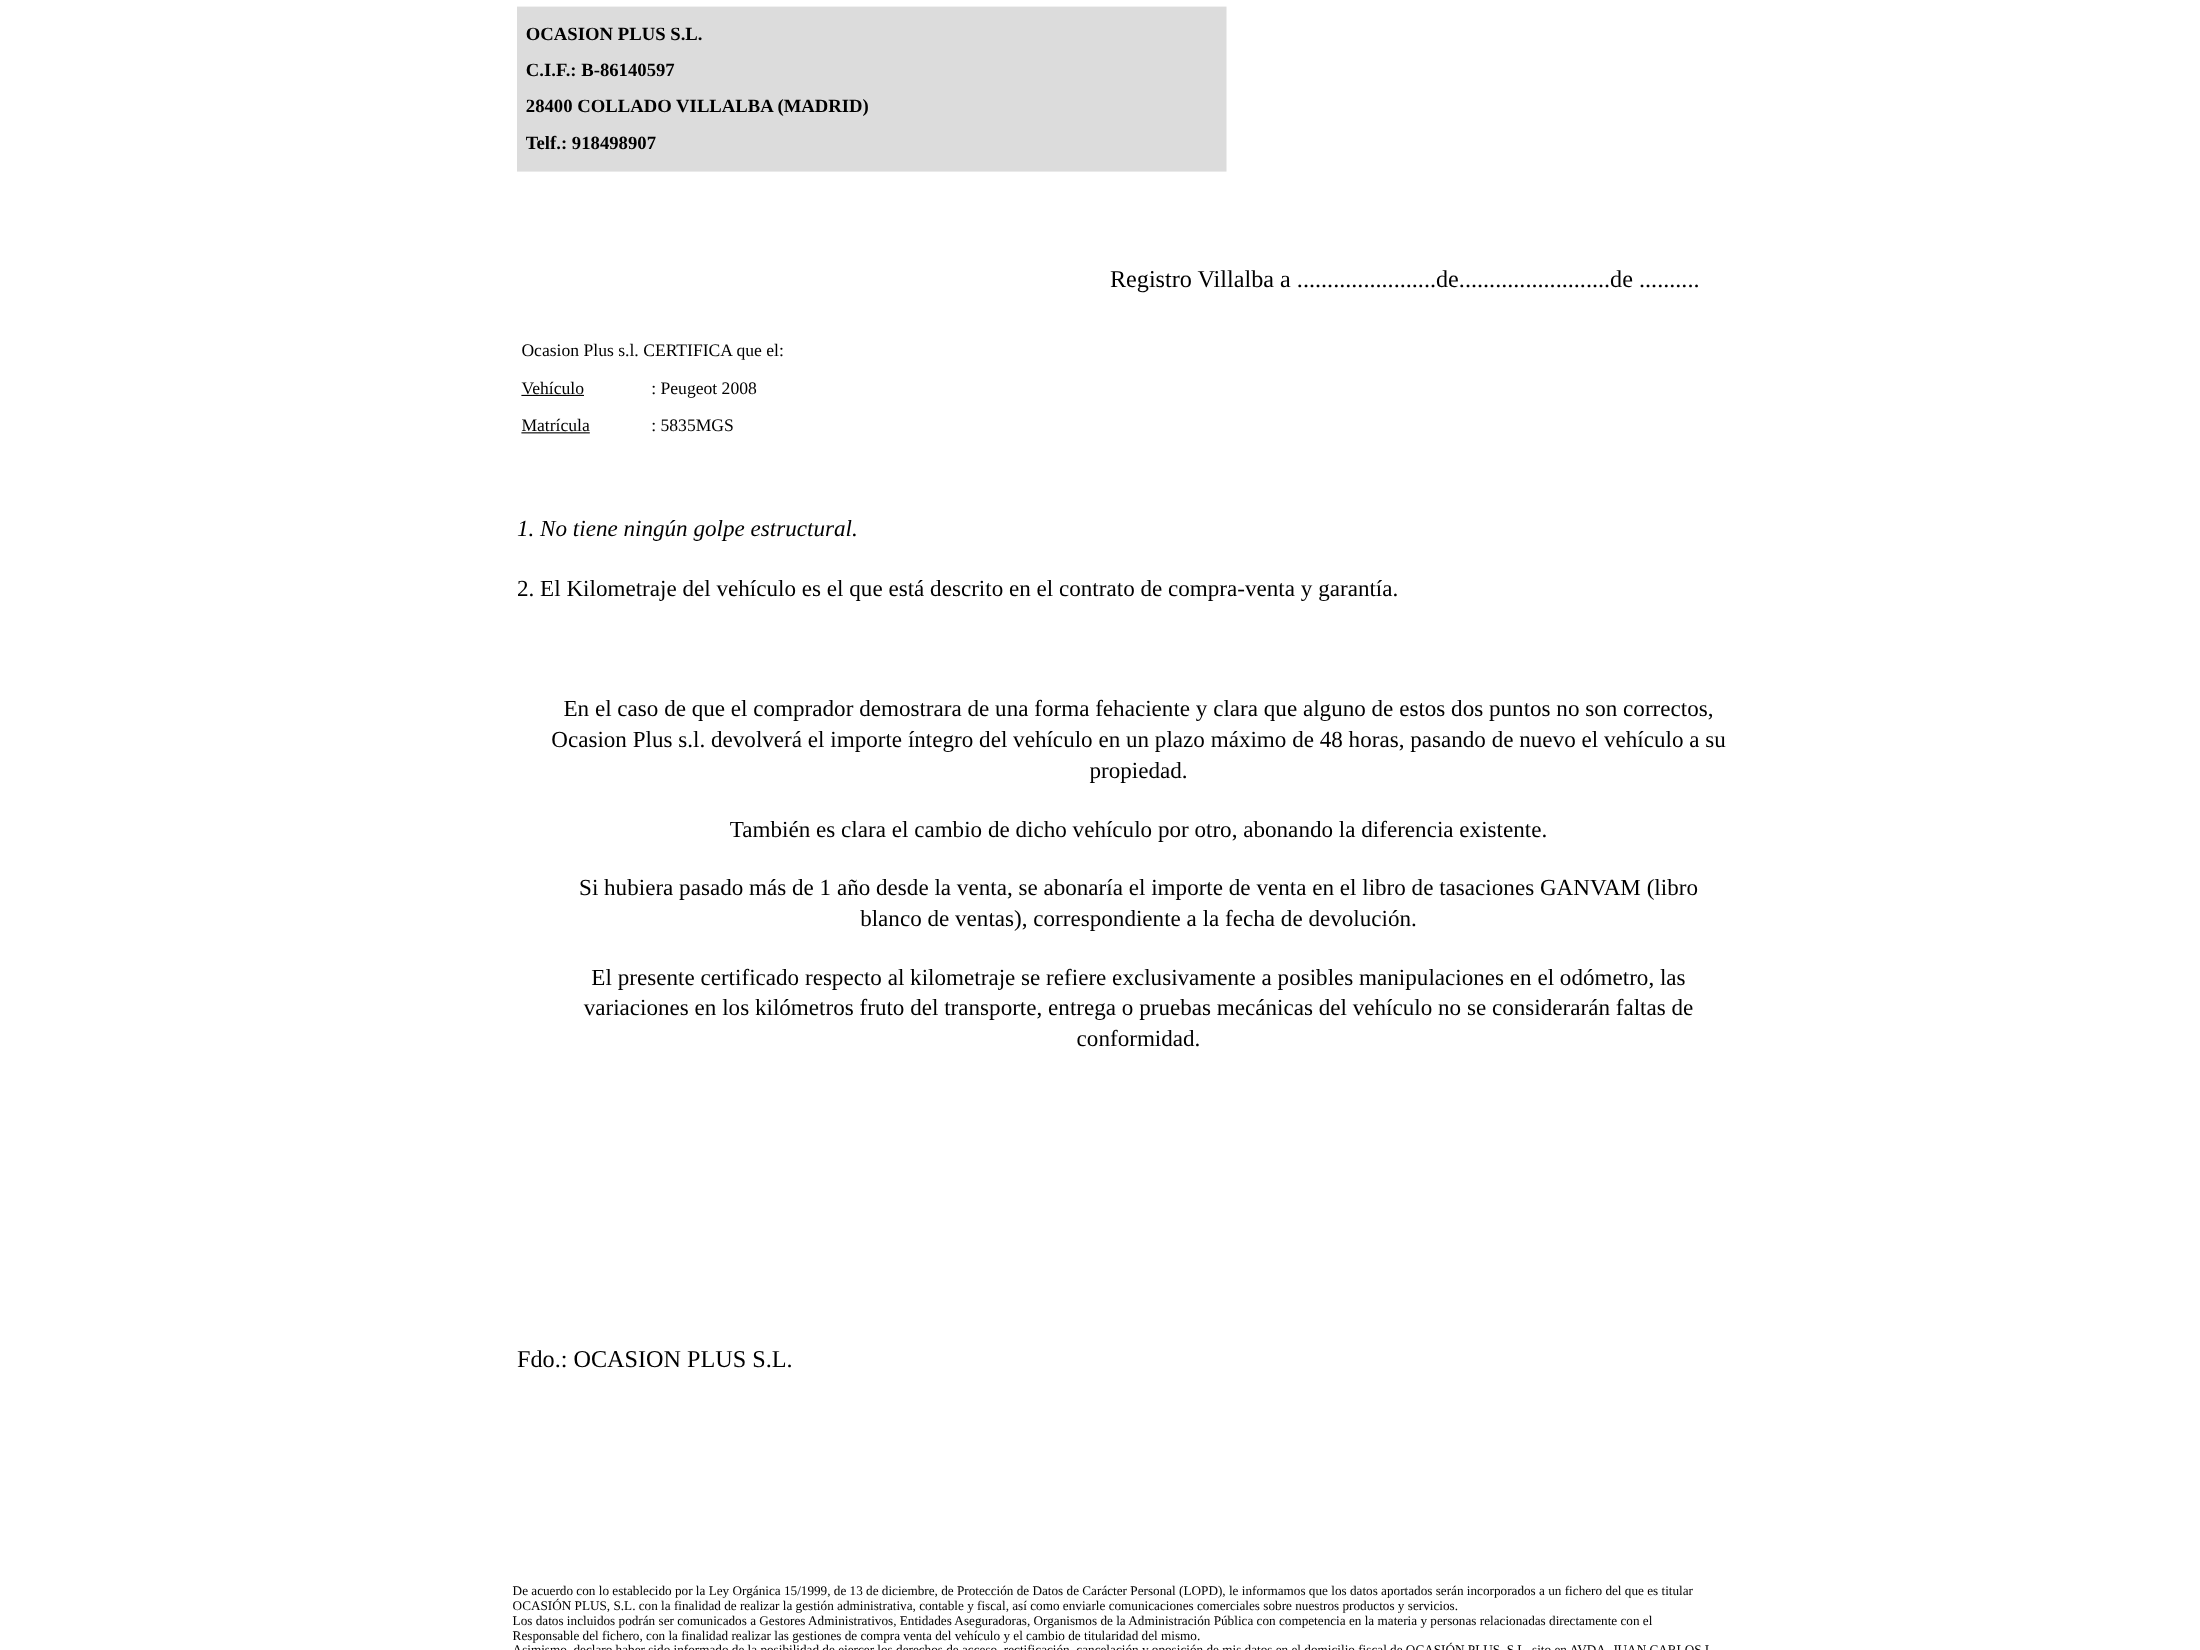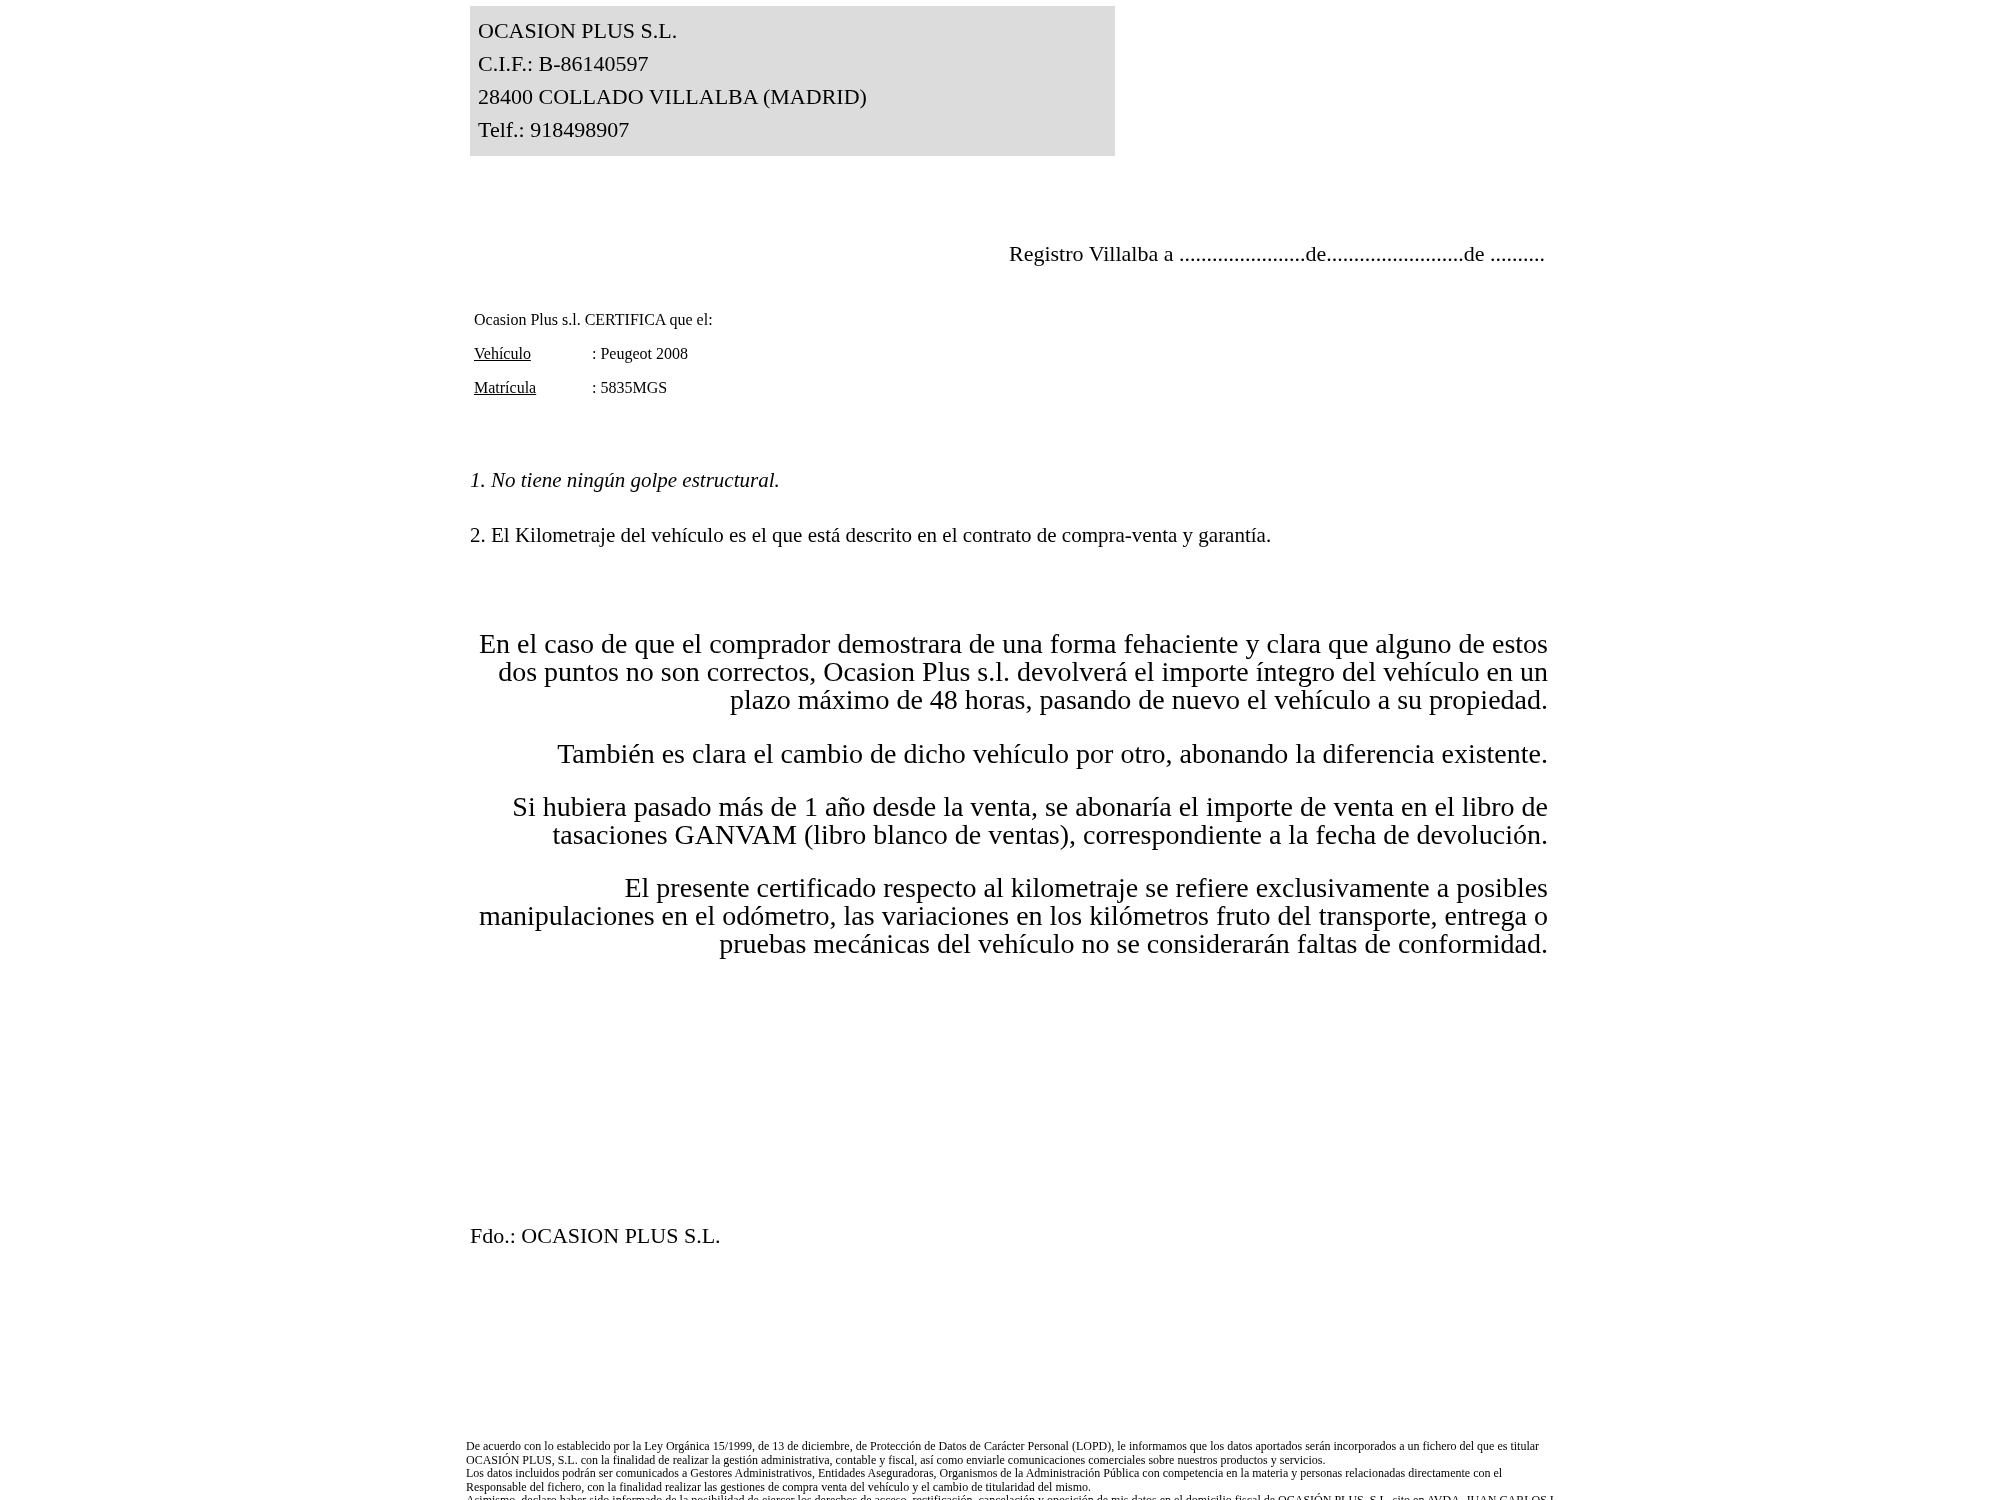--- a/index.html
+++ b/index.html
@@ -21,22 +21,22 @@
   .letterhead {
     position: absolute;
     left: 470px;
     top: 6px;
     width: 645px;
     background: #dcdcdc;
     padding: 8px 0 10px 8px;
     box-sizing: border-box;
   }
   .letterhead .lh-line {
-    font-weight: normal;
-    font-size: 22px;
+    font-weight: bold;
+    font-size: 17px;
     line-height: 33px;
     white-space: nowrap;
   }
 
   
   .date-line {
     position: absolute;
     left: 470px;
     top: 240px;
     width: 1075px;
@@ -68,25 +68,25 @@
     width: 1075px;
     font-size: 21px;
     line-height: 28px;
   }
   .point-1 { top: 466px; font-style: italic; }
   .point-2 { top: 521px; }
 
   
   .para {
     position: absolute;
-    left: 470px;
+    left: 496px;
     width: 1078px;
-    font-size: 28px;
+    font-size: 21px;
     line-height: 28px;
-    text-align: right;
+    text-align: center;
   }
   .para-1 { top: 630px; }
   .para-2 { top: 740px; }
   .para-3 { top: 793px; }
   .para-4 { top: 874px; }
 
   
   .signature {
     position: absolute;
     left: 470px;

